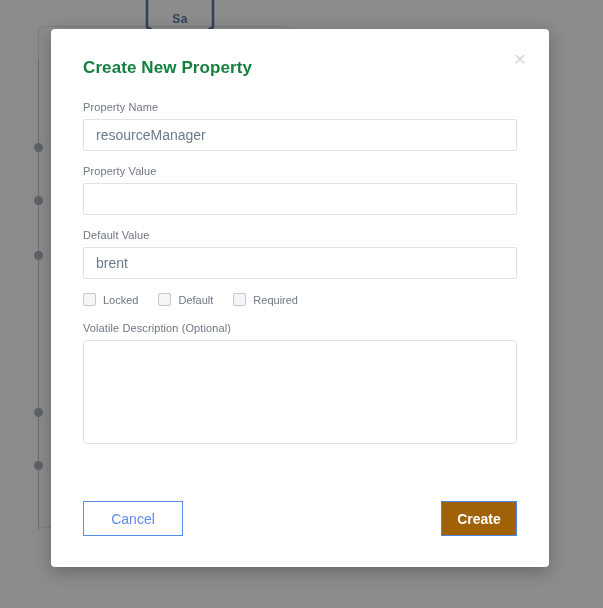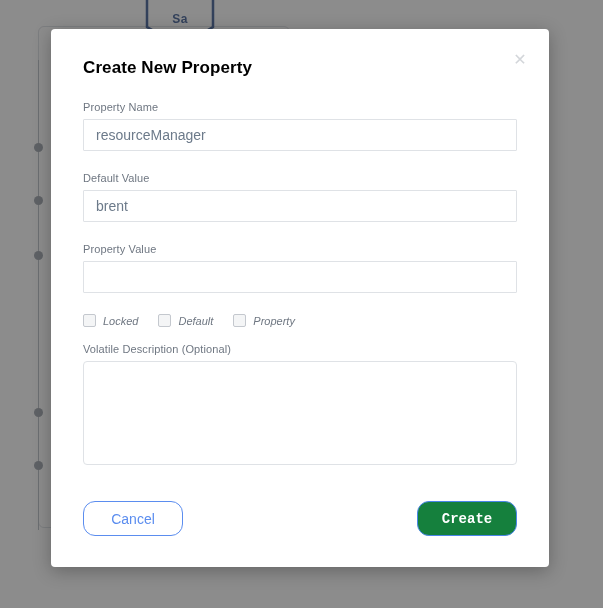--- a/index.html
+++ b/index.html
@@ -101,21 +101,21 @@
     user-select: none;
     font-family: "Liberation Sans", sans-serif;
   }
 
   .modal-title {
     position: absolute;
     left: 32px;
     top: 29px;
     font-size: 17px;
     font-weight: bold;
-    color: #000000;
+    color: #15803d;
     letter-spacing: .1px;
   }
 
   .modal-body {
     position: absolute;
     left: 32px;
     top: 72px;
     width: 434px;
   }
 
@@ -135,28 +135,27 @@
     background: #ffffff;
     font-family: "Liberation Sans", sans-serif;
     font-size: 14px;
     color: #6c7a8a;
     padding: 0 12px;
     outline: none;
     display: block;
   }
   .text-input::placeholder { color: #b7bdc5; }
 
-  .field-block { margin-bottom: 21px; }
+  .field-block { margin-bottom: 14px; }
 
   .checkbox-row {
     display: flex;
     align-items: flex-start;
     margin-top: 4px;
     margin-bottom: 16px;
-    font-style: italic;
   }
   .checkbox-item {
     display: flex;
     align-items: center;
     margin-right: 20px;
   }
   .checkbox-box {
     width: 11px;
     height: 11px;
     border: 1px solid #c4c8ce;
@@ -193,40 +192,39 @@
     top: 472px;
     width: 434px;
     display: flex;
     justify-content: space-between;
     align-items: center;
   }
 
   .btn {
     box-sizing: border-box;
     height: 35px;
-    border-radius: 12px;
+    border-radius: 0;
     font-family: "Liberation Sans", sans-serif;
     font-size: 14px;
     cursor: pointer;
     outline: none;
     padding: 0;
   }
   .btn-cancel {
     width: 100px;
     background: #ffffff;
     border: 1px solid #5b8def;
     color: #5b8def;
   }
   .btn-create {
-    width: 100px;
-    background: #15803d;
+    width: 76px;
+    background: #a16207;
     border: 1px solid #4a86e8;
     color: #ffffff;
     font-weight: bold;
-    font-family: Liberation Mono, monospace;
   }
 </style>
 </head>
 <body>
 
 <div id="background-page">
 
   <div class="bg-card"></div>
 
   <div class="bg-tree-line"></div>
@@ -253,41 +251,41 @@
   <div class="modal-title">Create New Property</div>
 
   <div class="modal-body">
 
     <div class="field-block">
       <div class="field-label">Property Name</div>
       <input class="text-input" type="text" placeholder="" value="resourceManager" style="">
     </div>
 
     <div class="field-block">
+      <div class="field-label">Property Value</div>
+      <input class="text-input" type="text" placeholder="" style="">
+    </div>
+
+    <div class="field-block">
       <div class="field-label">Default Value</div>
       <input class="text-input" type="text" placeholder="" value="brent" style="">
-    </div>
-
-    <div class="field-block">
-      <div class="field-label">Property Value</div>
-      <input class="text-input" type="text" placeholder="" style="">
     </div>
 
     <div class="checkbox-row">
       <div class="checkbox-item">
         <span class="checkbox-box"></span>
         <span class="checkbox-label">Locked</span>
       </div>
       <div class="checkbox-item">
         <span class="checkbox-box"></span>
         <span class="checkbox-label">Default</span>
       </div>
       <div class="checkbox-item">
         <span class="checkbox-box"></span>
-        <span class="checkbox-label">Property</span>
+        <span class="checkbox-label">Required</span>
       </div>
     </div>
 
     <div class="field-block">
       <div class="field-label">Volatile Description (Optional)</div>
       <textarea class="textarea-input" placeholder="" style=""></textarea>
     </div>
 
   </div>
 

